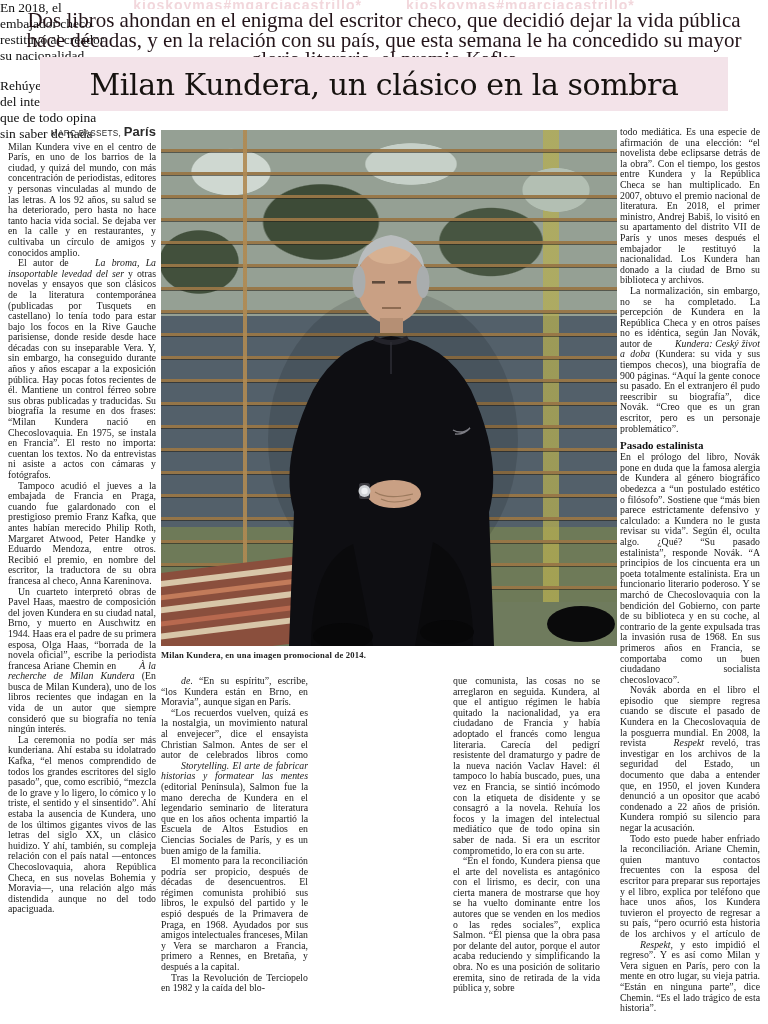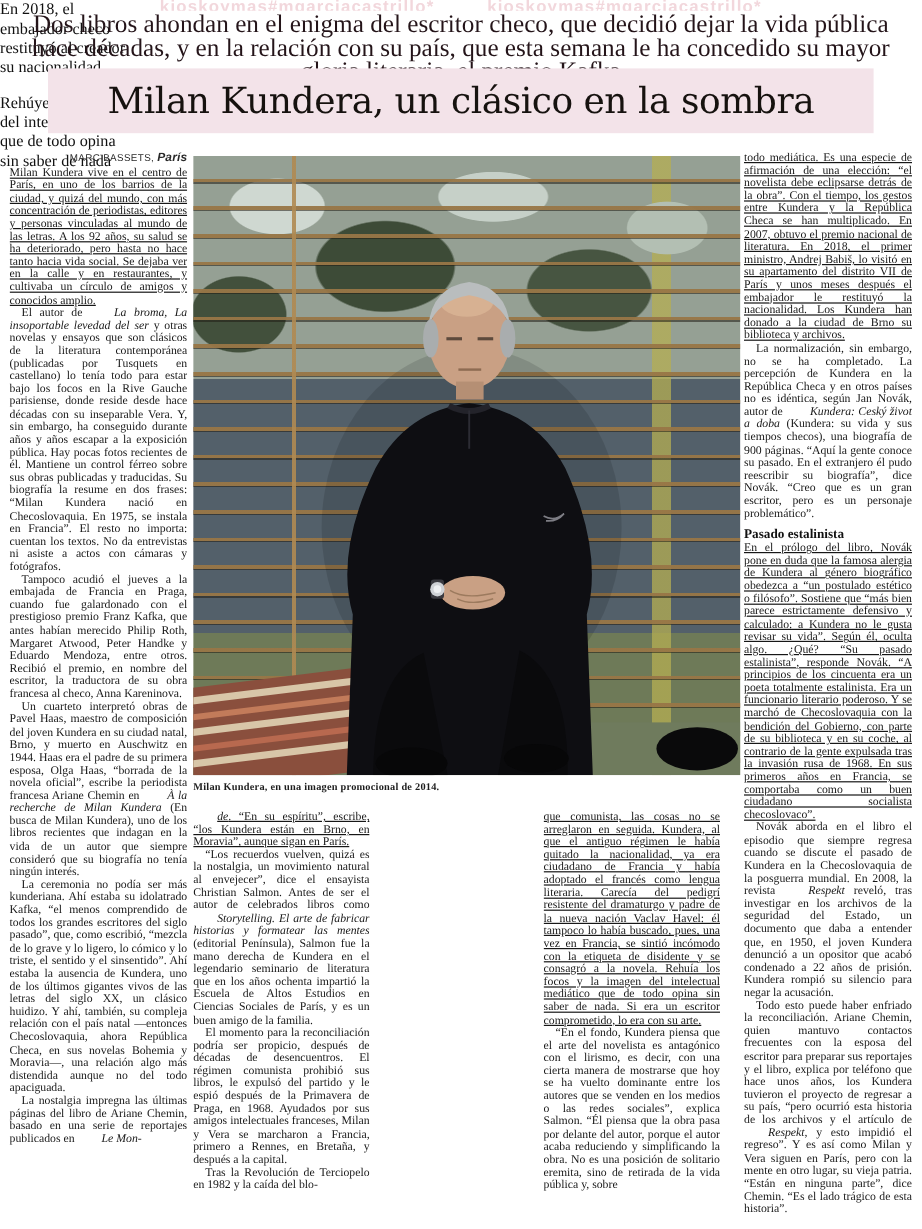--- a/index.html
+++ b/index.html
@@ -23,31 +23,31 @@
   }
   .headline{
     margin:0;font-family:"DejaVu Serif", serif;font-weight:400;
     font-size:30px;letter-spacing:-0.4px;color:#16120f;white-space:nowrap;
   }
   .col{
     position:absolute;text-align:justify;font-size:9.8px;line-height:10.6px;
     color:#171717;overflow:hidden;hyphens:auto;-webkit-hyphens:auto;
   }
   .col p{margin:0;text-indent:10px;}
-  .col div > p:first-child{text-indent:0;text-decoration:underline;}
+  .col div > p:first-child{text-indent:0;}
   #col1{left:8px;top:127px;width:148px;height:897px;}
   #col2{left:161px;top:676px;width:147px;height:348px;}
   #col3{left:316px;top:681px;width:148px;}
   #col4{left:453px;top:676px;width:147px;height:348px;}
   #col5{left:620px;top:127px;width:140px;height:897px;}
   .byline{
     text-align:right;font-family:"Liberation Sans", sans-serif;font-size:8.2px;
     letter-spacing:0.3px;color:#2a2a2a;margin:0 0 2px 0;
   }
-  .byline .place{font-weight:700;font-size:10px;letter-spacing:0.1px;font-style:italic;}
+  .byline .place{font-weight:700;font-size:13px;letter-spacing:0.1px;}
   .pq{
     font-size:13.5px;line-height:16px;margin:0 0 14px 0;color:#101010;
     white-space:pre-line;text-align:left;
   }
   .subhead{
     margin:6px 0 1px 0;font-size:11px;line-height:11px;font-weight:700;color:#111;
   }
   .photo{position:absolute;left:161px;top:130px;width:456px;height:516px;overflow:hidden;}
   .photo-bg{
     position:absolute;inset:0;
@@ -97,21 +97,20 @@
   <div class="byline">
     <span>MARC BASSETS,</span>
     <span class="place">París</span>
   </div>
   <div>
       <p>Milan Kundera vive en el centro de París, en uno de los barrios de la ciudad, y quizá del mundo, con más concentración de periodistas, editores y personas vinculadas al mundo de las letras. A los 92 años, su salud se ha deteriorado, pero hasta no hace tanto hacia vida social. Se dejaba ver en la calle y en restaurantes, y cultivaba un círculo de amigos y conocidos amplio.</p>
       <p>El autor de <em>La broma, La insoportable levedad del ser</em> y otras novelas y ensayos que son clásicos de la literatura contemporánea (publicadas por Tusquets en castellano) lo tenía todo para estar bajo los focos en la Rive Gauche parisiense, donde reside desde hace décadas con su inseparable Vera. Y, sin embargo, ha conseguido durante años y años escapar a la exposición pública. Hay pocas fotos recientes de él. Mantiene un control férreo sobre sus obras publicadas y traducidas. Su biografía la resume en dos frases: “Milan Kundera nació en Checoslovaquia. En 1975, se instala en Francia”. El resto no importa: cuentan los textos. No da entrevistas ni asiste a actos con cámaras y fotógrafos.</p>
       <p>Tampoco acudió el jueves a la embajada de Francia en Praga, cuando fue galardonado con el prestigioso premio Franz Kafka, que antes habían merecido Philip Roth, Margaret Atwood, Peter Handke y Eduardo Mendoza, entre otros. Recibió el premio, en nombre del escritor, la traductora de su obra francesa al checo, Anna Kareninova.</p>
       <p>Un cuarteto interpretó obras de Pavel Haas, maestro de composición del joven Kundera en su ciudad natal, Brno, y muerto en Auschwitz en 1944. Haas era el padre de su primera esposa, Olga Haas, “borrada de la novela oficial”, escribe la periodista francesa Ariane Chemin en <em>À la recherche de Milan Kundera</em> (En busca de Milan Kundera), uno de los libros recientes que indagan en la vida de un autor que siempre consideró que su biografía no tenía ningún interés.</p>
       <p>La ceremonia no podía ser más kunderiana. Ahí estaba su idolatrado Kafka, “el menos comprendido de todos los grandes escritores del siglo pasado”, que, como escribió, “mezcla de lo grave y lo ligero, lo cómico y lo triste, el sentido y el sinsentido”. Ahí estaba la ausencia de Kundera, uno de los últimos gigantes vivos de las letras del siglo XX, un clásico huidizo. Y ahí, también, su compleja relación con el país natal —entonces Checoslovaquia, ahora República Checa, en sus novelas Bohemia y Moravia—, una relación algo más distendida aunque no del todo apaciguada.</p>
-      <p>La nostalgia impregna las últimas páginas del libro de Ariane Chemin, basado en una serie de reportajes publicados en <em>Le Mon-</em></p>
     </div>
 </div>
 
 <div class="photo">
   <div class="photo-bg"></div>
   <svg viewBox="0 0 456 516" width="456" height="516" aria-hidden="true">
 
     <ellipse cx="232" cy="310" rx="125" ry="150" fill="#000000" opacity="0.12"></ellipse>
 
     <rect x="0" y="472" width="456" height="44" fill="#6f7b5d"></rect>

